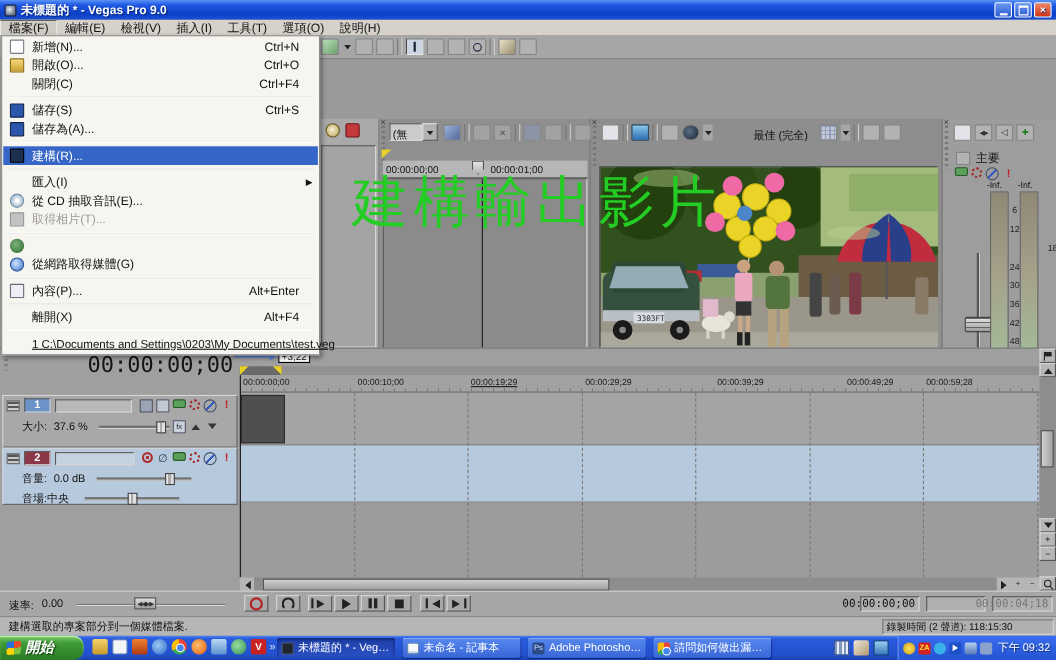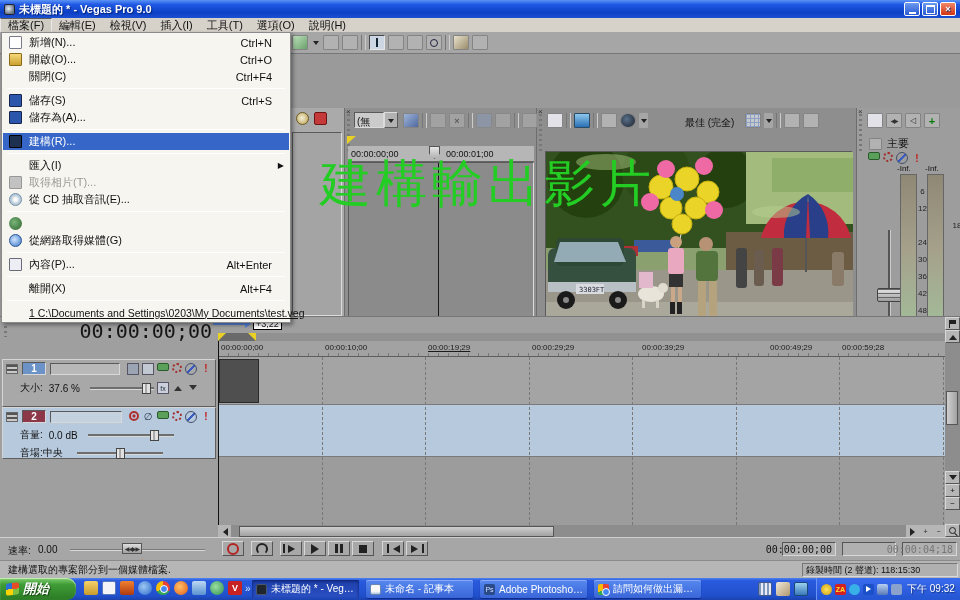--- a/index.html
+++ b/index.html
@@ -542,21 +542,21 @@
         <span class="loop-tri-l" style="left:0"></span>
         <span class="loop-tri-r" style="right:0"></span>
       </div>
     </div>
 
     <div id="ruler" class="abs">
         <span class="tick-label" style="left: 3px;">00:00:00;00</span>
         <span class="tick-label" style="left: 107px;">00:00:10;00</span>
         <span class="tick-label" style="left: 210px; text-decoration: underline;">00:00:19;29</span>
         <span class="tick-label" style="left: 314px;">00:00:29;29</span>
-        <span class="tick-label" style="left: 424px; text-align: right;">00:00:39;29</span>
+        <span class="tick-label" style="left: 434px; text-align: right;">00:00:39;29</span>
         <span class="tick-label" style="left: 552px;">00:00:49;29</span>
         <span class="tick-label" style="left: 624px;">00:00:59;28</span>
       </div>
 
     <div id="lanes" class="abs">
       <div id="lane1">
         <div id="clip1"></div>
       </div>
       <div id="lane2"></div>
       <div id="lane-rest"></div>
@@ -714,28 +714,28 @@
         <span class="fm-lab">建構(R)...</span>
         <span class="fm-sc"></span>
       </div>
       <div class="fm-sep"></div>
       <div class="fm-item">
         <span class="fm-ico"></span>
         <span class="fm-lab">匯入(I)</span>
         <span class="fm-sc"></span>
         <span class="fm-arrow">▶</span>
       </div>
+      <div class="fm-item">
+        <span class="fm-ico i-extract-cd-audio-icon"></span>
+        <span class="fm-lab">從 CD 抽取音訊(E)...</span>
+        <span class="fm-sc"></span>
+      </div>
       <div class="fm-item dis">
         <span class="fm-ico i-get-photo-icon"></span>
         <span class="fm-lab">取得相片(T)...</span>
-        <span class="fm-sc"></span>
-      </div>
-      <div class="fm-item">
-        <span class="fm-ico i-extract-cd-audio-icon"></span>
-        <span class="fm-lab">從 CD 抽取音訊(E)...</span>
         <span class="fm-sc"></span>
       </div>
       <div class="fm-sep"></div>
       <div class="fm-item">
         <span class="fm-ico i-publish-icon"></span>
         <span class="fm-sc"></span>
       </div>
       <div class="fm-item">
         <span class="fm-ico i-get-media-web-icon"></span>
         <span class="fm-lab">從網路取得媒體(G)</span>

